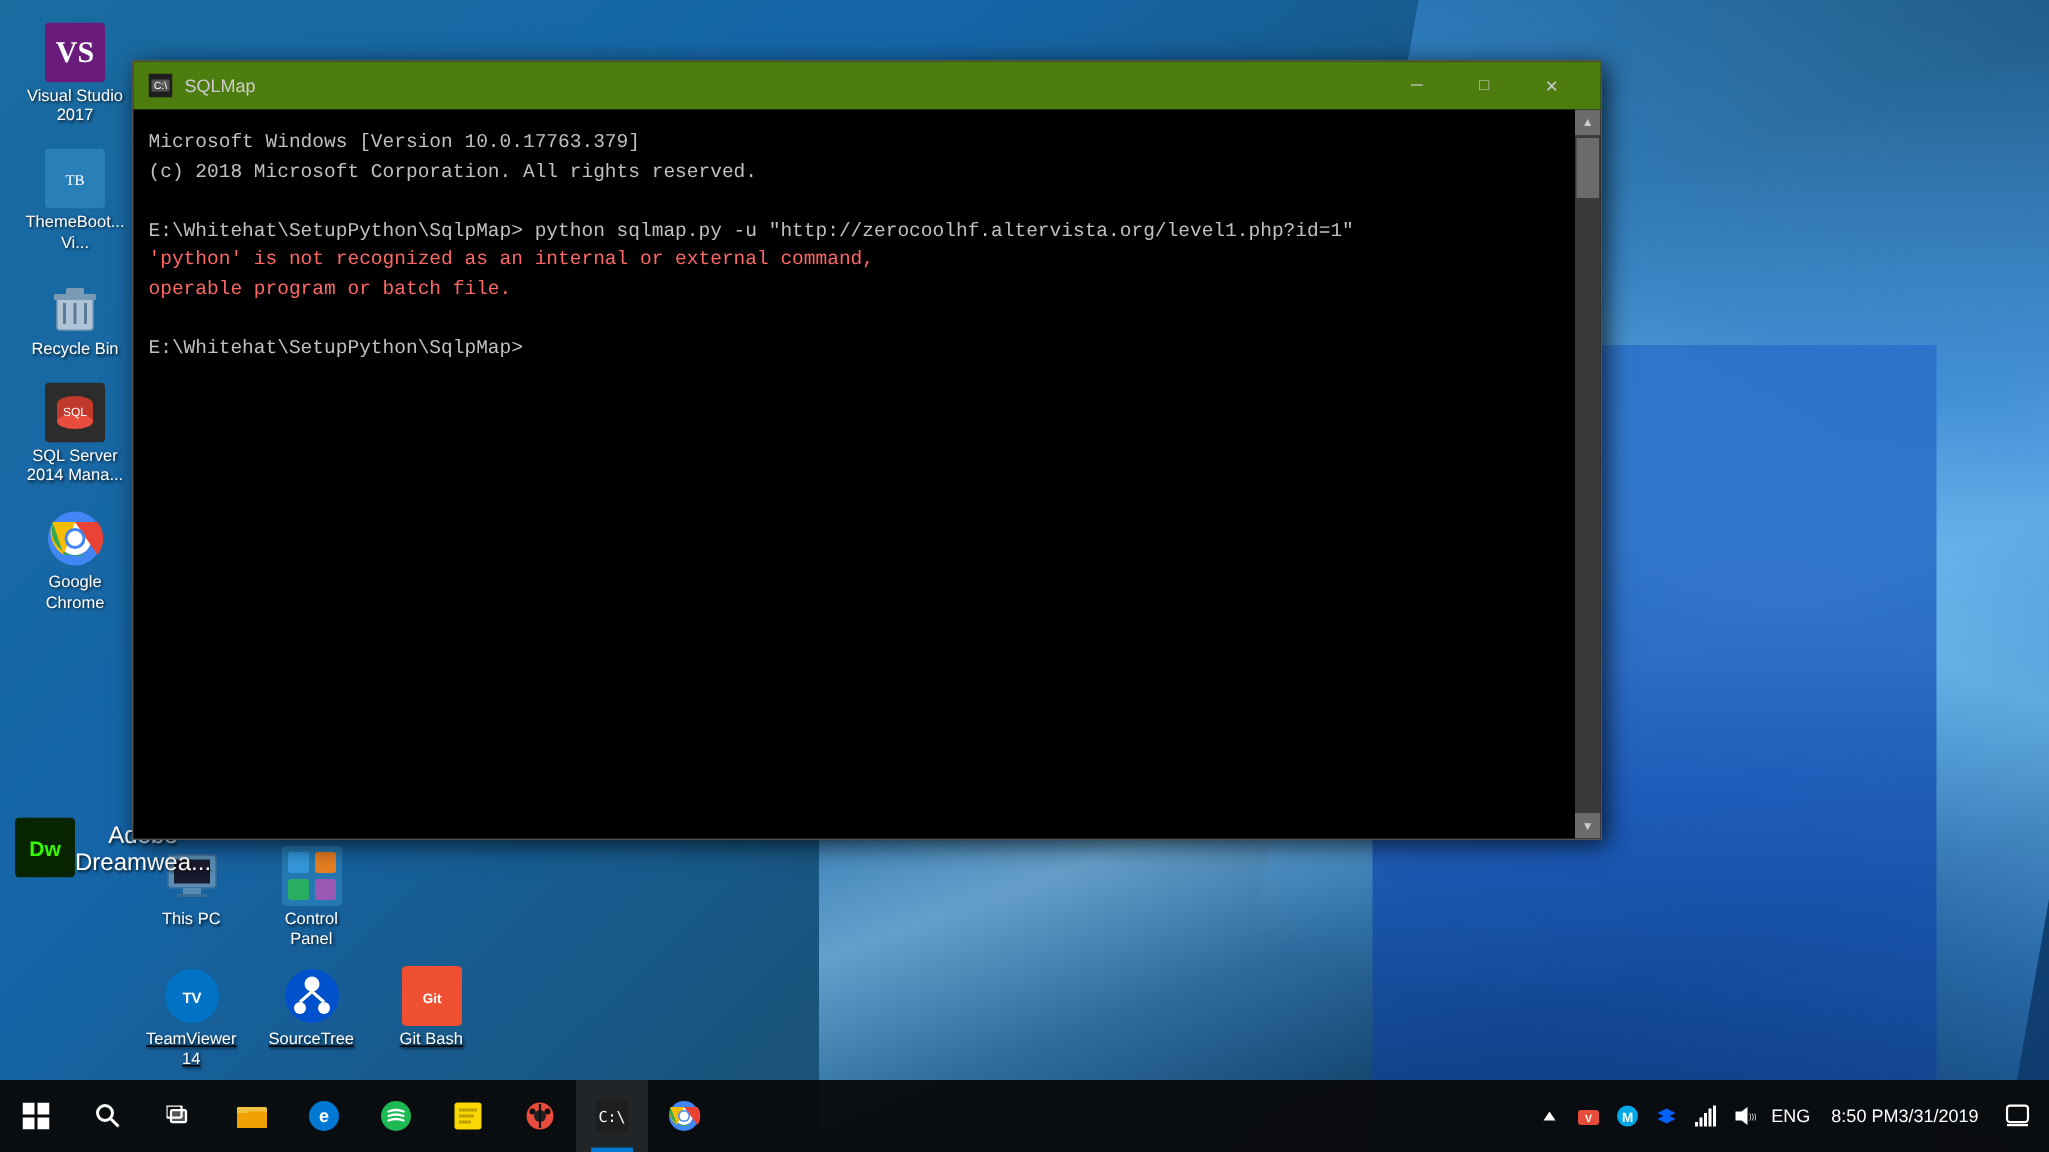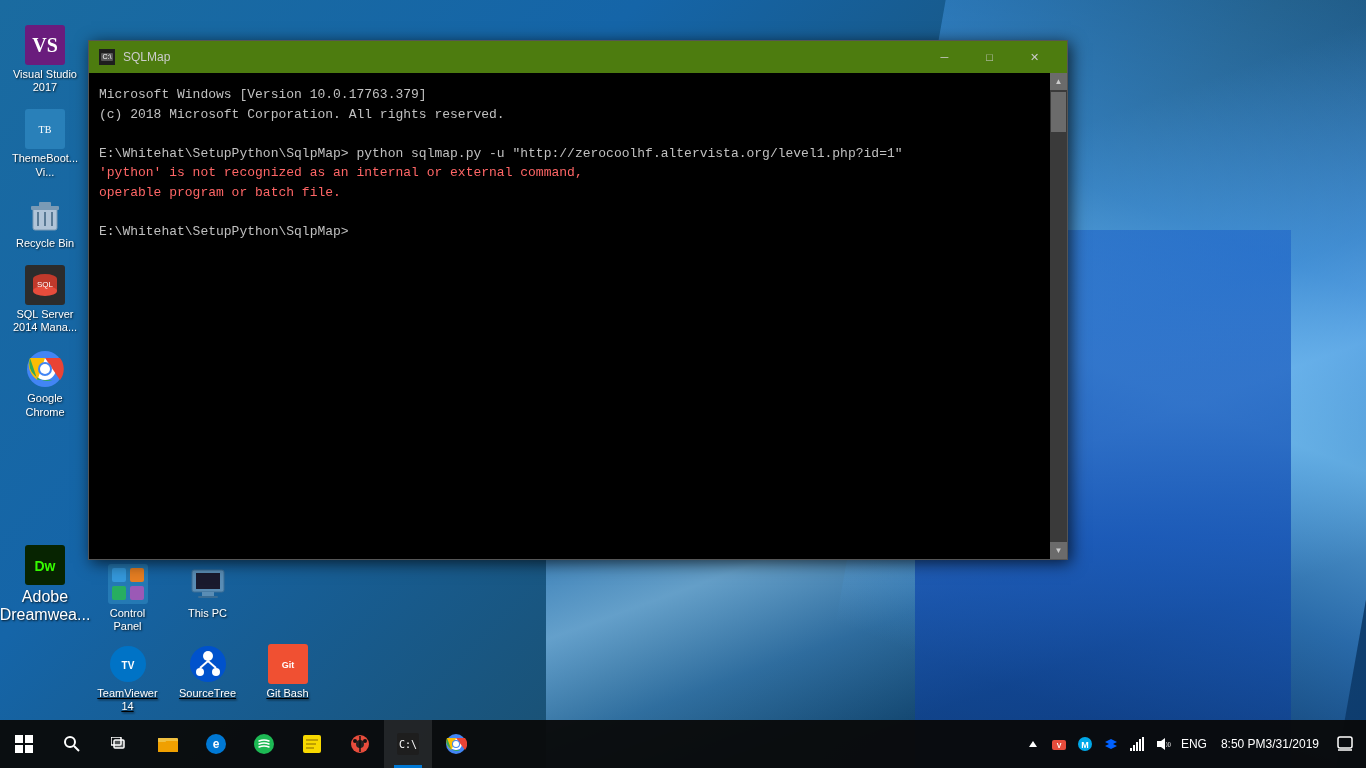--- a/index.html
+++ b/index.html
@@ -28,27 +28,27 @@
       top: 0;
       width: 60%;
       height: 100%;
       background: linear-gradient(160deg, transparent 30%, rgba(100,180,255,0.4) 50%, rgba(150,210,255,0.6) 60%, rgba(100,180,255,0.3) 70%, transparent 80%);
       pointer-events: none;
     }
 
     
     .desktop-icons {
       position: absolute;
-      top: 10px;
+      top: 0;
       left: 0;
       width: 90px;
       height: 720px;
       display: flex;
       flex-direction: column;
-      align-items: center;
+      align-items: flex-end;
       padding-top: 10px;
       gap: 5px;
     }
 
     .desktop-icon {
       display: flex;
       flex-direction: column;
       align-items: center;
       width: 80px;
       padding: 5px;
@@ -480,40 +480,40 @@
       </div>
       <div class="icon-label">Google Chrome</div>
     </div>
   </div>
 
   <div style="position:absolute; bottom:130px; left:90px; display:flex; gap:5px;">
 
     <div class="desktop-bottom-icon">
       <div class="icon-img">
         <svg width="40" height="40" viewBox="0 0 40 40">
+          <rect x="4" y="6" width="32" height="22" rx="2" fill="#5a8db5" stroke="#3a6d95" stroke-width="1"></rect>
+          <rect x="8" y="9" width="24" height="16" fill="#1a1a2e"></rect>
+          <rect x="14" y="28" width="12" height="4" fill="#5a8db5"></rect>
+          <rect x="10" y="32" width="20" height="2" rx="1" fill="#3a6d95"></rect>
+        </svg>
+      </div>
+      <div class="icon-label">This PC</div>
+    </div>
+
+    <div class="desktop-bottom-icon">
+      <div class="icon-img">
+        <svg width="40" height="40" viewBox="0 0 40 40">
           <rect width="40" height="40" rx="3" fill="#2980b9" opacity="0.8"></rect>
           <rect x="4" y="4" width="14" height="14" rx="2" fill="#3498db"></rect>
           <rect x="22" y="4" width="14" height="14" rx="2" fill="#e67e22"></rect>
           <rect x="4" y="22" width="14" height="14" rx="2" fill="#27ae60"></rect>
           <rect x="22" y="22" width="14" height="14" rx="2" fill="#9b59b6"></rect>
         </svg>
       </div>
       <div class="icon-label">Control Panel</div>
-    </div>
-
-    <div class="desktop-bottom-icon">
-      <div class="icon-img">
-        <svg width="40" height="40" viewBox="0 0 40 40">
-          <rect x="4" y="6" width="32" height="22" rx="2" fill="#5a8db5" stroke="#3a6d95" stroke-width="1"></rect>
-          <rect x="8" y="9" width="24" height="16" fill="#1a1a2e"></rect>
-          <rect x="14" y="28" width="12" height="4" fill="#5a8db5"></rect>
-          <rect x="10" y="32" width="20" height="2" rx="1" fill="#3a6d95"></rect>
-        </svg>
-      </div>
-      <div class="icon-label">This PC</div>
     </div>
   </div>
 
   <div style="position:absolute; bottom:50px; left:90px; display:flex; gap:5px;text-decoration:underline;">
 
     <div class="desktop-bottom-icon">
       <div class="icon-img">
         <svg width="40" height="40" viewBox="0 0 40 40">
           <circle cx="20" cy="20" r="18" fill="#0073c6"></circle>
           <text x="50%" y="55%" dominant-baseline="middle" text-anchor="middle" fill="white" font-size="10" font-weight="bold">TV</text>
@@ -540,21 +540,21 @@
       <div class="icon-img">
         <svg width="40" height="40" viewBox="0 0 40 40">
           <rect width="40" height="40" rx="3" fill="#f05032"></rect>
           <text x="50%" y="55%" dominant-baseline="middle" text-anchor="middle" fill="white" font-size="9" font-weight="bold">Git</text>
         </svg>
       </div>
       <div class="icon-label">Git Bash</div>
     </div>
   </div>
 
-  <div style="position:absolute; top:540px; left:5px; display:flex; flex-direction:column; align-items:center; width:80px; padding:5px; cursor:pointer;">
+  <div style="position:absolute; top:540px; left:5px; display:flex; align-items:center; width:80px; padding:5px; cursor:pointer;">
     <div style="width:40px; height:40px;">
       <svg width="40" height="40" viewBox="0 0 40 40">
         <rect width="40" height="40" rx="3" fill="#072401"></rect>
         <text x="50%" y="55%" dominant-baseline="middle" text-anchor="middle" fill="#35fa00" font-size="14" font-weight="bold">Dw</text>
       </svg>
     </div>
     <div style="color:white; font-size:16px; text-align:center; margin-top:3px; text-shadow:1px 1px 2px rgba(0,0,0,0.8);">Adobe Dreamwea...</div>
   </div>
 
   <div class="cmd-window">

